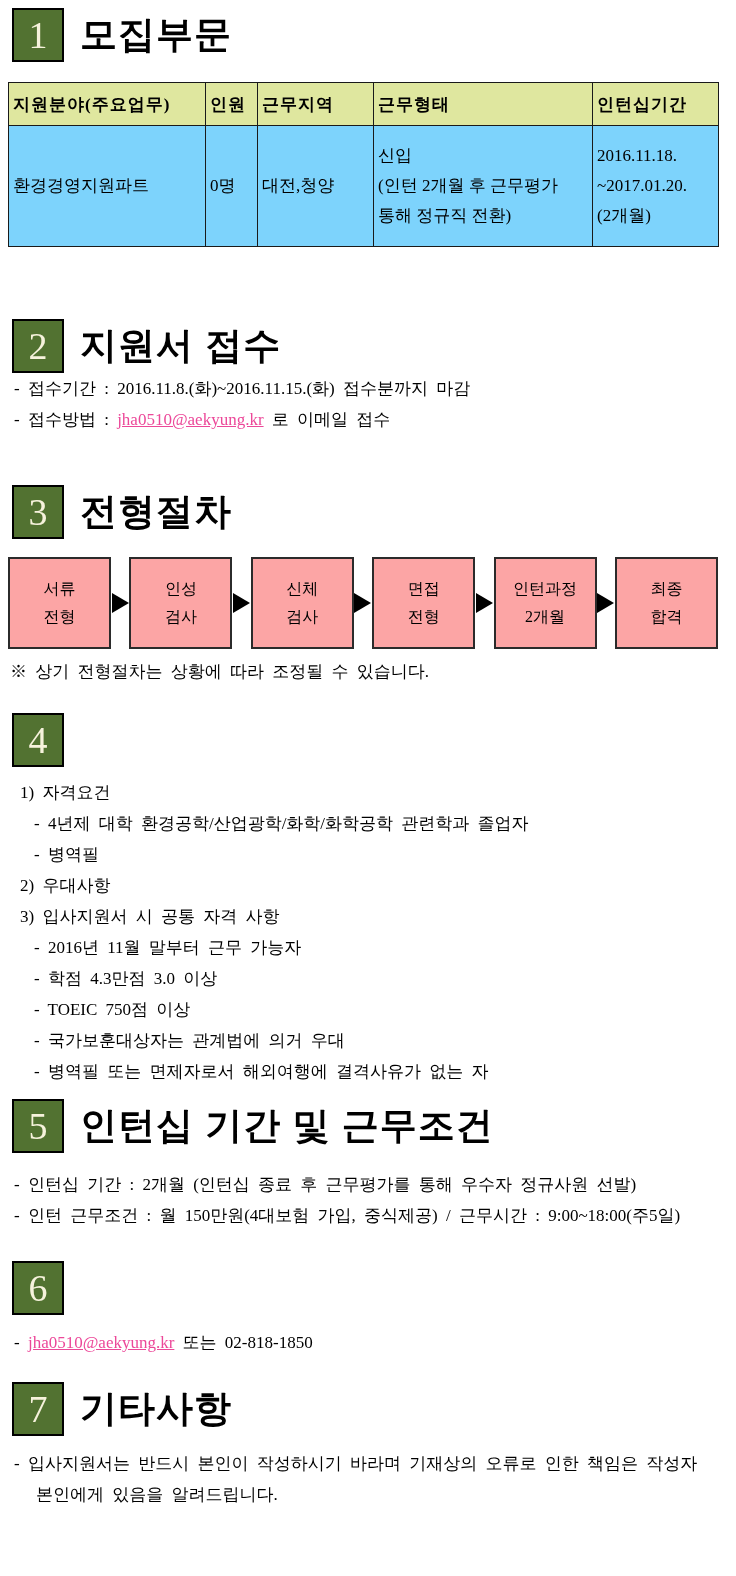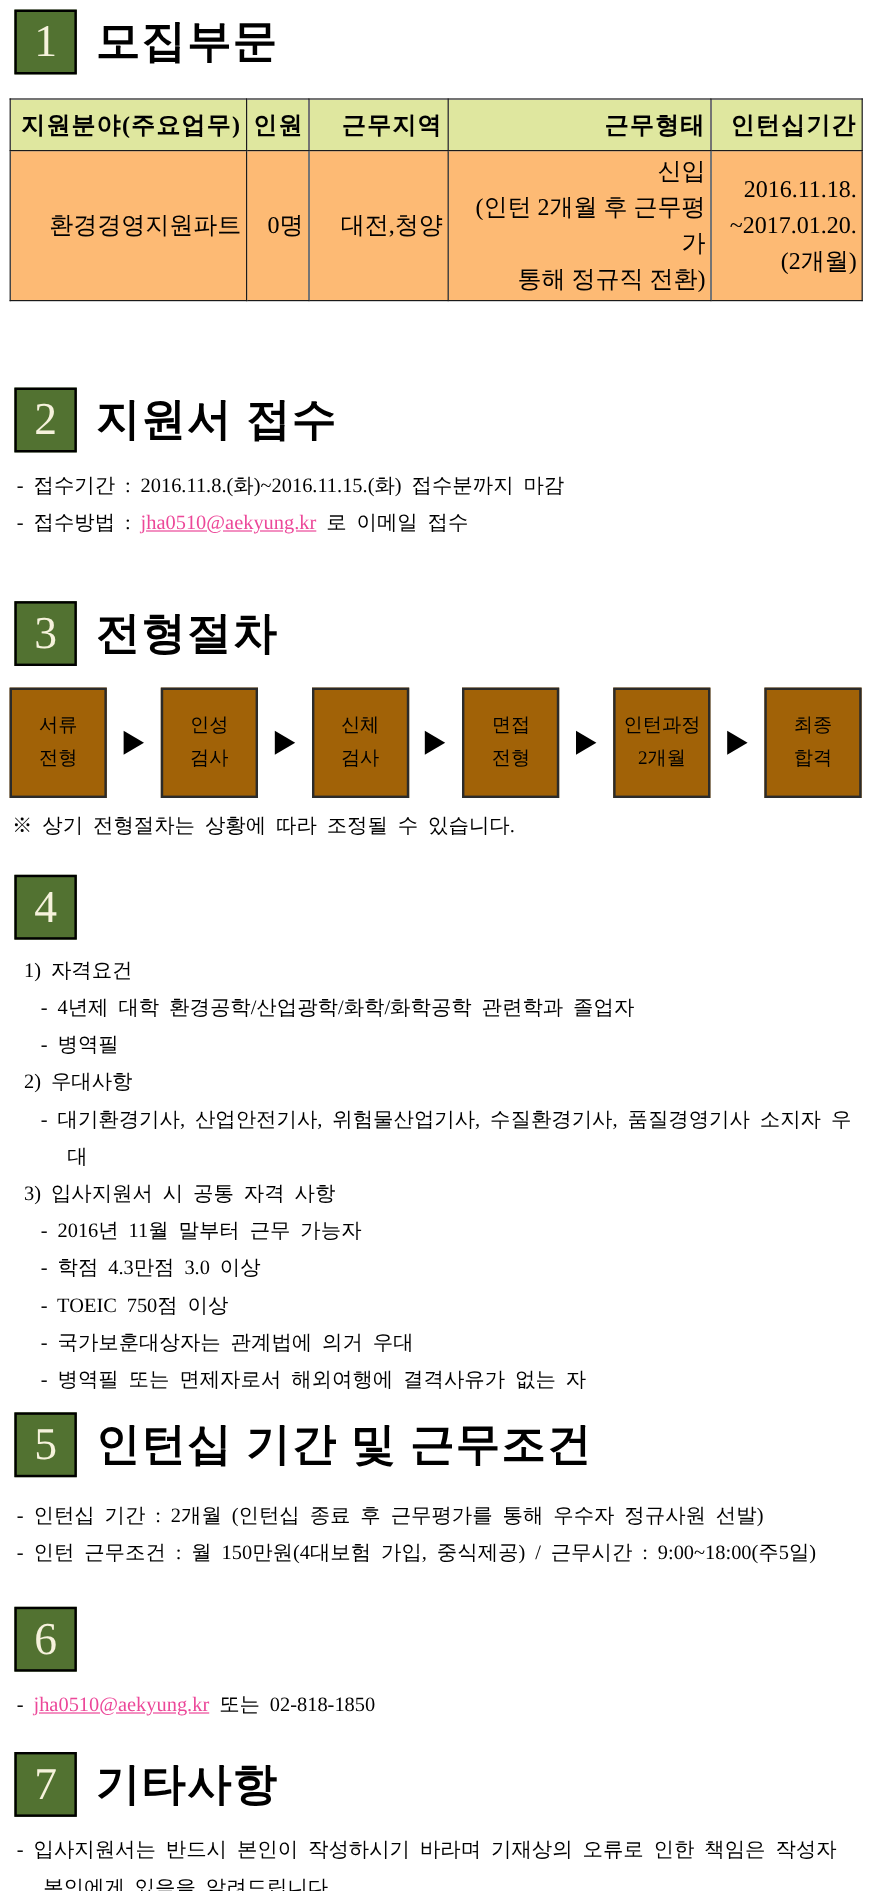--- a/index.html
+++ b/index.html
@@ -41,52 +41,52 @@
     font-size: 37px;
     letter-spacing: 1px;
     white-space: nowrap;
   }
   
   .recruit-table {
     border-collapse: collapse;
     table-layout: fixed;
     width: 710px;
     margin: 20px 0 0 8px;
-    font-size: 20px;
-    text-align: right;
+    font-size: 17px;
+    text-align: left;
   }
   .recruit-table th, .recruit-table td {
     border: 1px solid #1a1a1a;
     padding: 2px 4px;
     overflow: hidden;
   }
   .recruit-table th {
     background: #dfe79f;
     height: 38px;
     font-weight: bold;
     letter-spacing: 1px;
   }
   .recruit-table td {
     height: 116px;
     line-height: 30px;
-    background: #fdba74;
+    background: #7dd3fc;
   }
   
   .flow-row {
     display: flex;
     justify-content: space-between;
     align-items: center;
     width: 710px;
     margin: 18px 0 0 8px;
   }
   .flow-box {
-    width: 81px;
+    width: 103px;
     height: 92px;
     box-sizing: border-box;
-    background: #a16207;
+    background: #fca5a5;
     border: 2px solid #2b2b2b;
     display: flex;
     flex-direction: column;
     align-items: center;
     justify-content: center;
     font-size: 16px;
     line-height: 28px;
     text-align: center;
     flex: 0 0 auto;
   }
@@ -122,21 +122,21 @@
     padding-left: 22px;
     text-indent: -22px;
     box-sizing: border-box;
   }
   a.email-link {
     color: #ec4899;
     text-decoration: underline;
   }
   
   #section-application { margin-top: 72px; }
-  #app-lines  { margin-top: 12px; }
+  #app-lines  { margin-top: 0; }
   #section-process { margin-top: 50px; }
   #section-qualifications { margin-top: 26px; }
   #qual-lines { margin-top: 10px; }
   #section-conditions { margin-top: 12px; }
   #cond-lines { margin-top: 16px; }
   #section-contact { margin-top: 30px; }
   #contact-line { margin-top: 12px; }
   #section-misc { margin-top: 24px; }
   #misc-lines { margin-top: 12px; }
 </style>
@@ -231,21 +231,20 @@
 <div class="body-line note-line">※ 상기 전형절차는 상황에 따라 조정될 수 있습니다.</div>
 
 <div class="section-header" id="section-qualifications">
   <div class="badge">4</div>
 </div>
 <div id="qual-lines">
   <div class="body-line q-lv0">1) 자격요건</div>
   <div class="body-line q-lv1">- 4년제 대학 환경공학/산업광학/화학/화학공학 관련학과 졸업자</div>
   <div class="body-line q-lv1">- 병역필</div>
   <div class="body-line q-lv0">2) 우대사항</div>
-  <div class="body-line q-lv1">- 대기환경기사, 산업안전기사, 위험물산업기사, 수질환경기사, 품질경영기사 소지자 우대</div>
   <div class="body-line q-lv0">3) 입사지원서 시 공통 자격 사항</div>
   <div class="body-line q-lv1">- 2016년 11월 말부터 근무 가능자</div>
   <div class="body-line q-lv1">- 학점 4.3만점 3.0 이상</div>
   <div class="body-line q-lv1">- TOEIC 750점 이상</div>
   <div class="body-line q-lv1">- 국가보훈대상자는 관계법에 의거 우대</div>
   <div class="body-line q-lv1">- 병역필 또는 면제자로서 해외여행에 결격사유가 없는 자</div>
 </div>
 
 <div class="section-header" id="section-conditions">
   <div class="badge">5</div>

